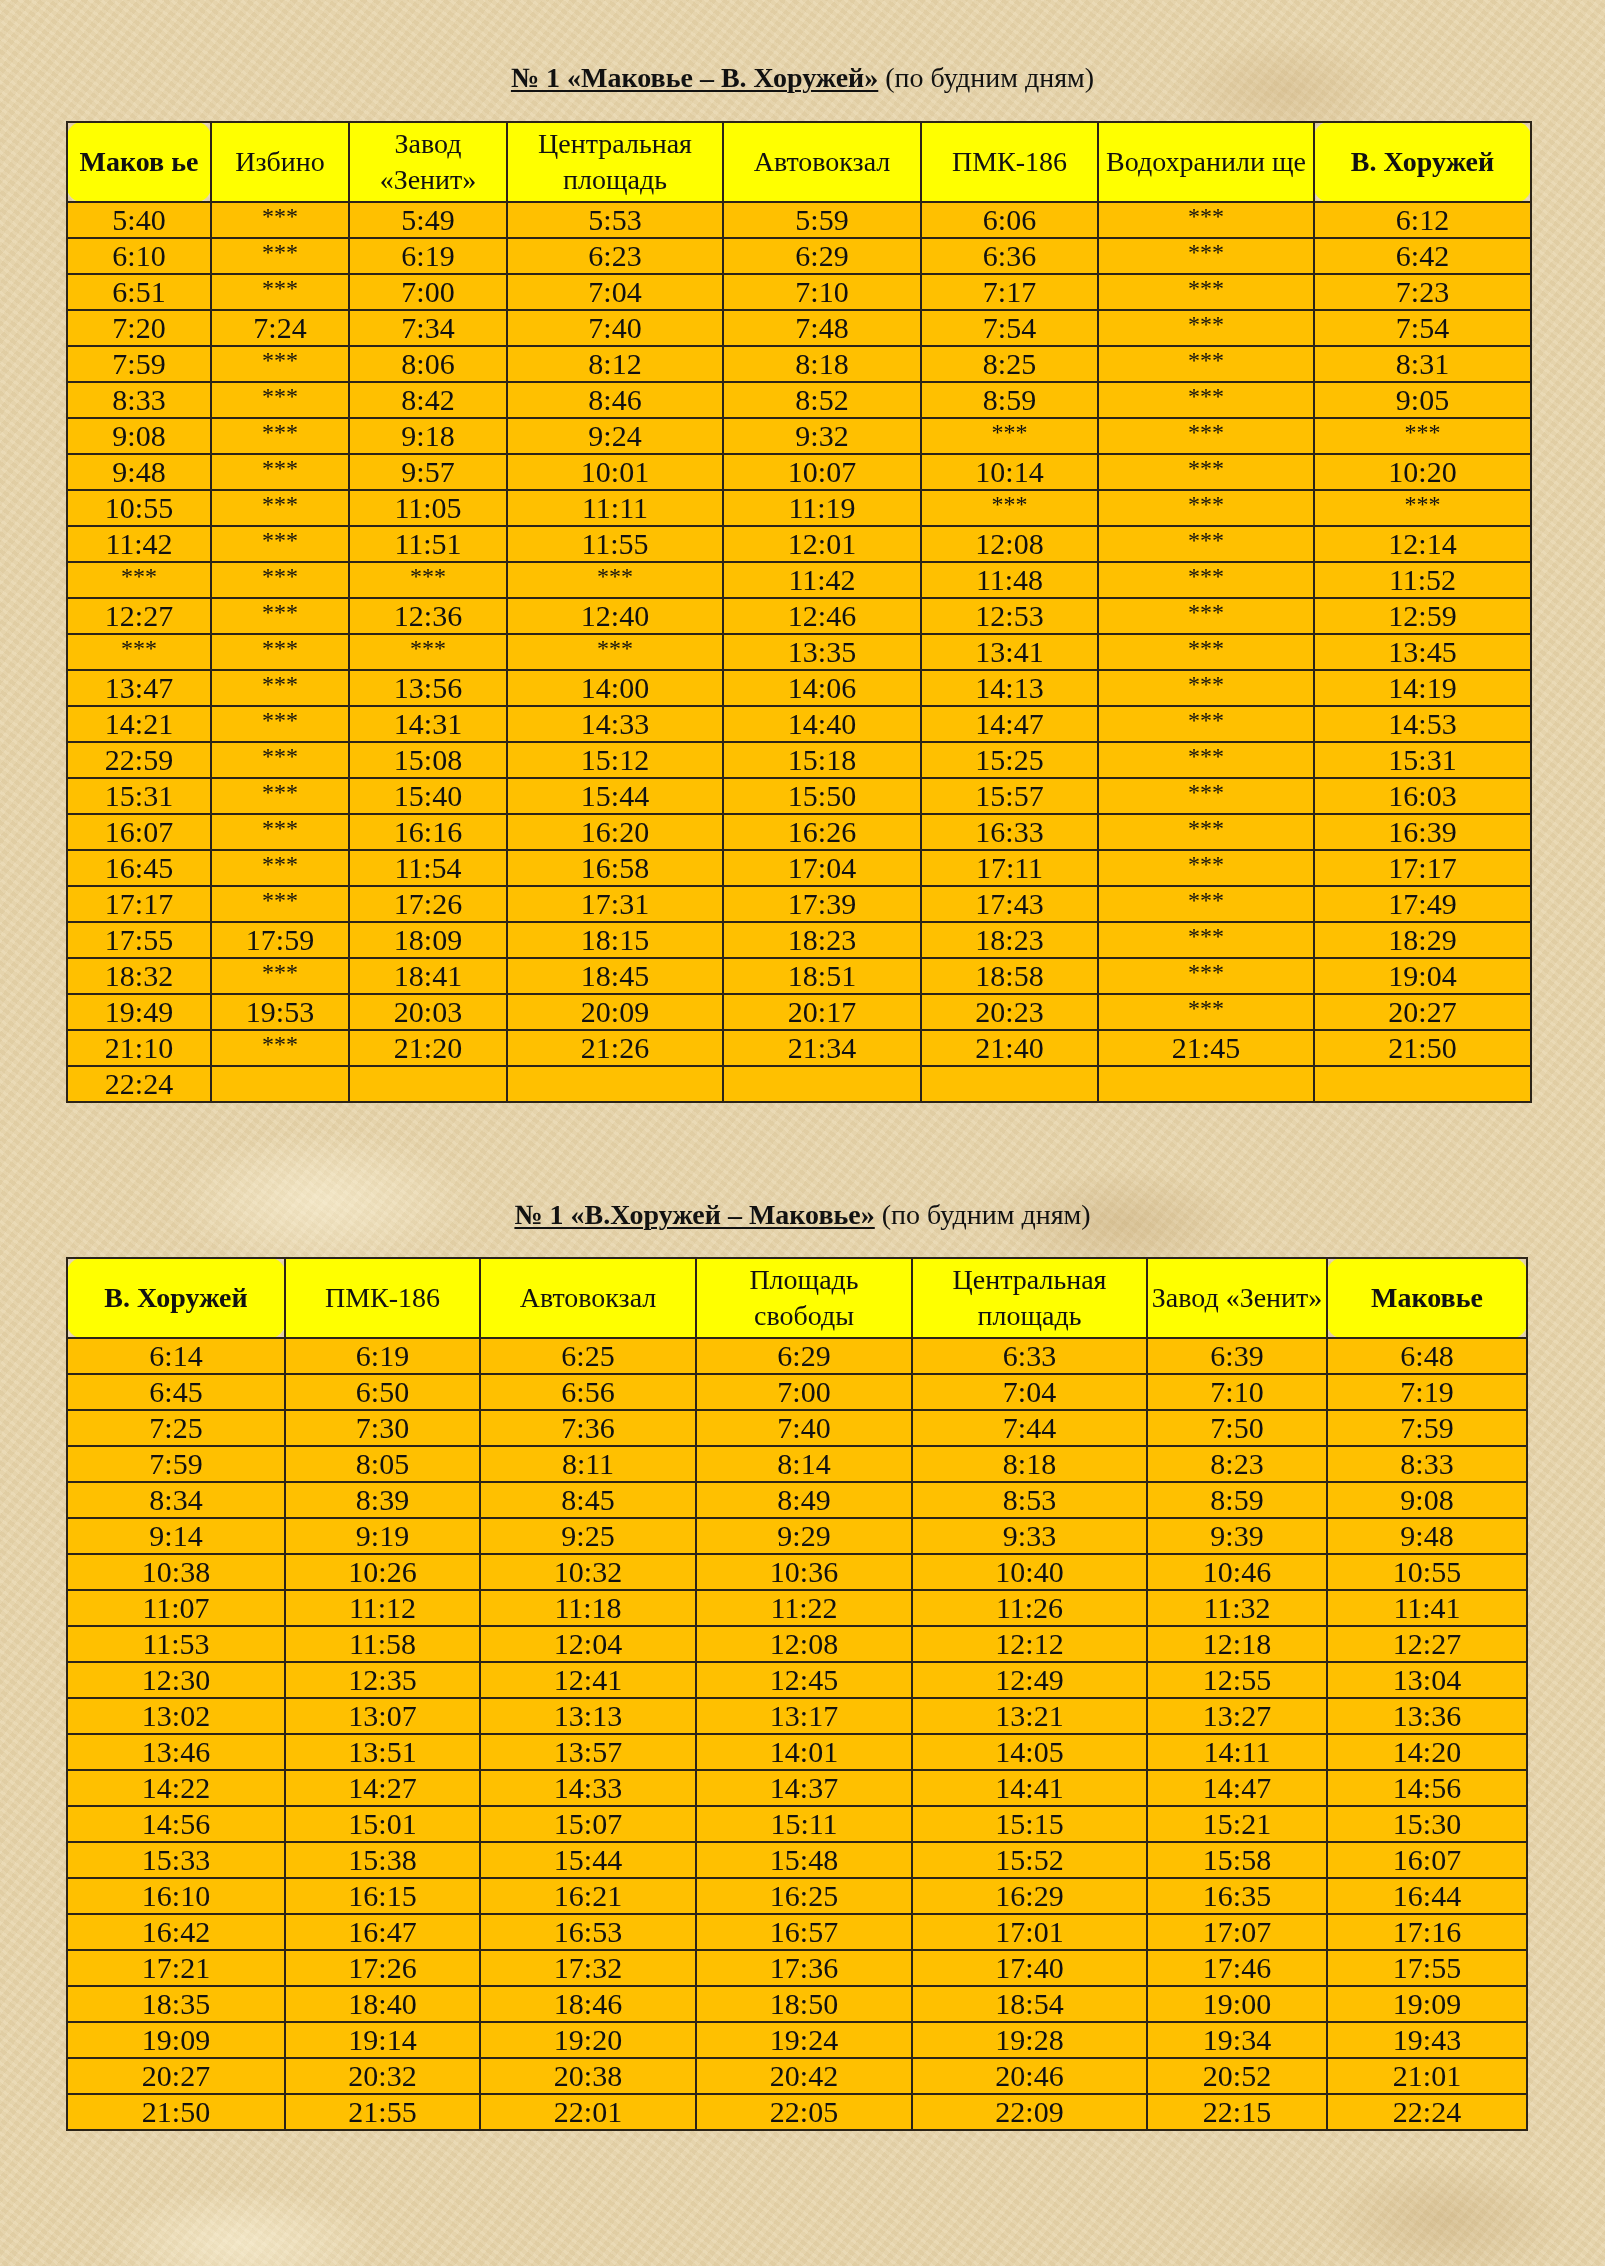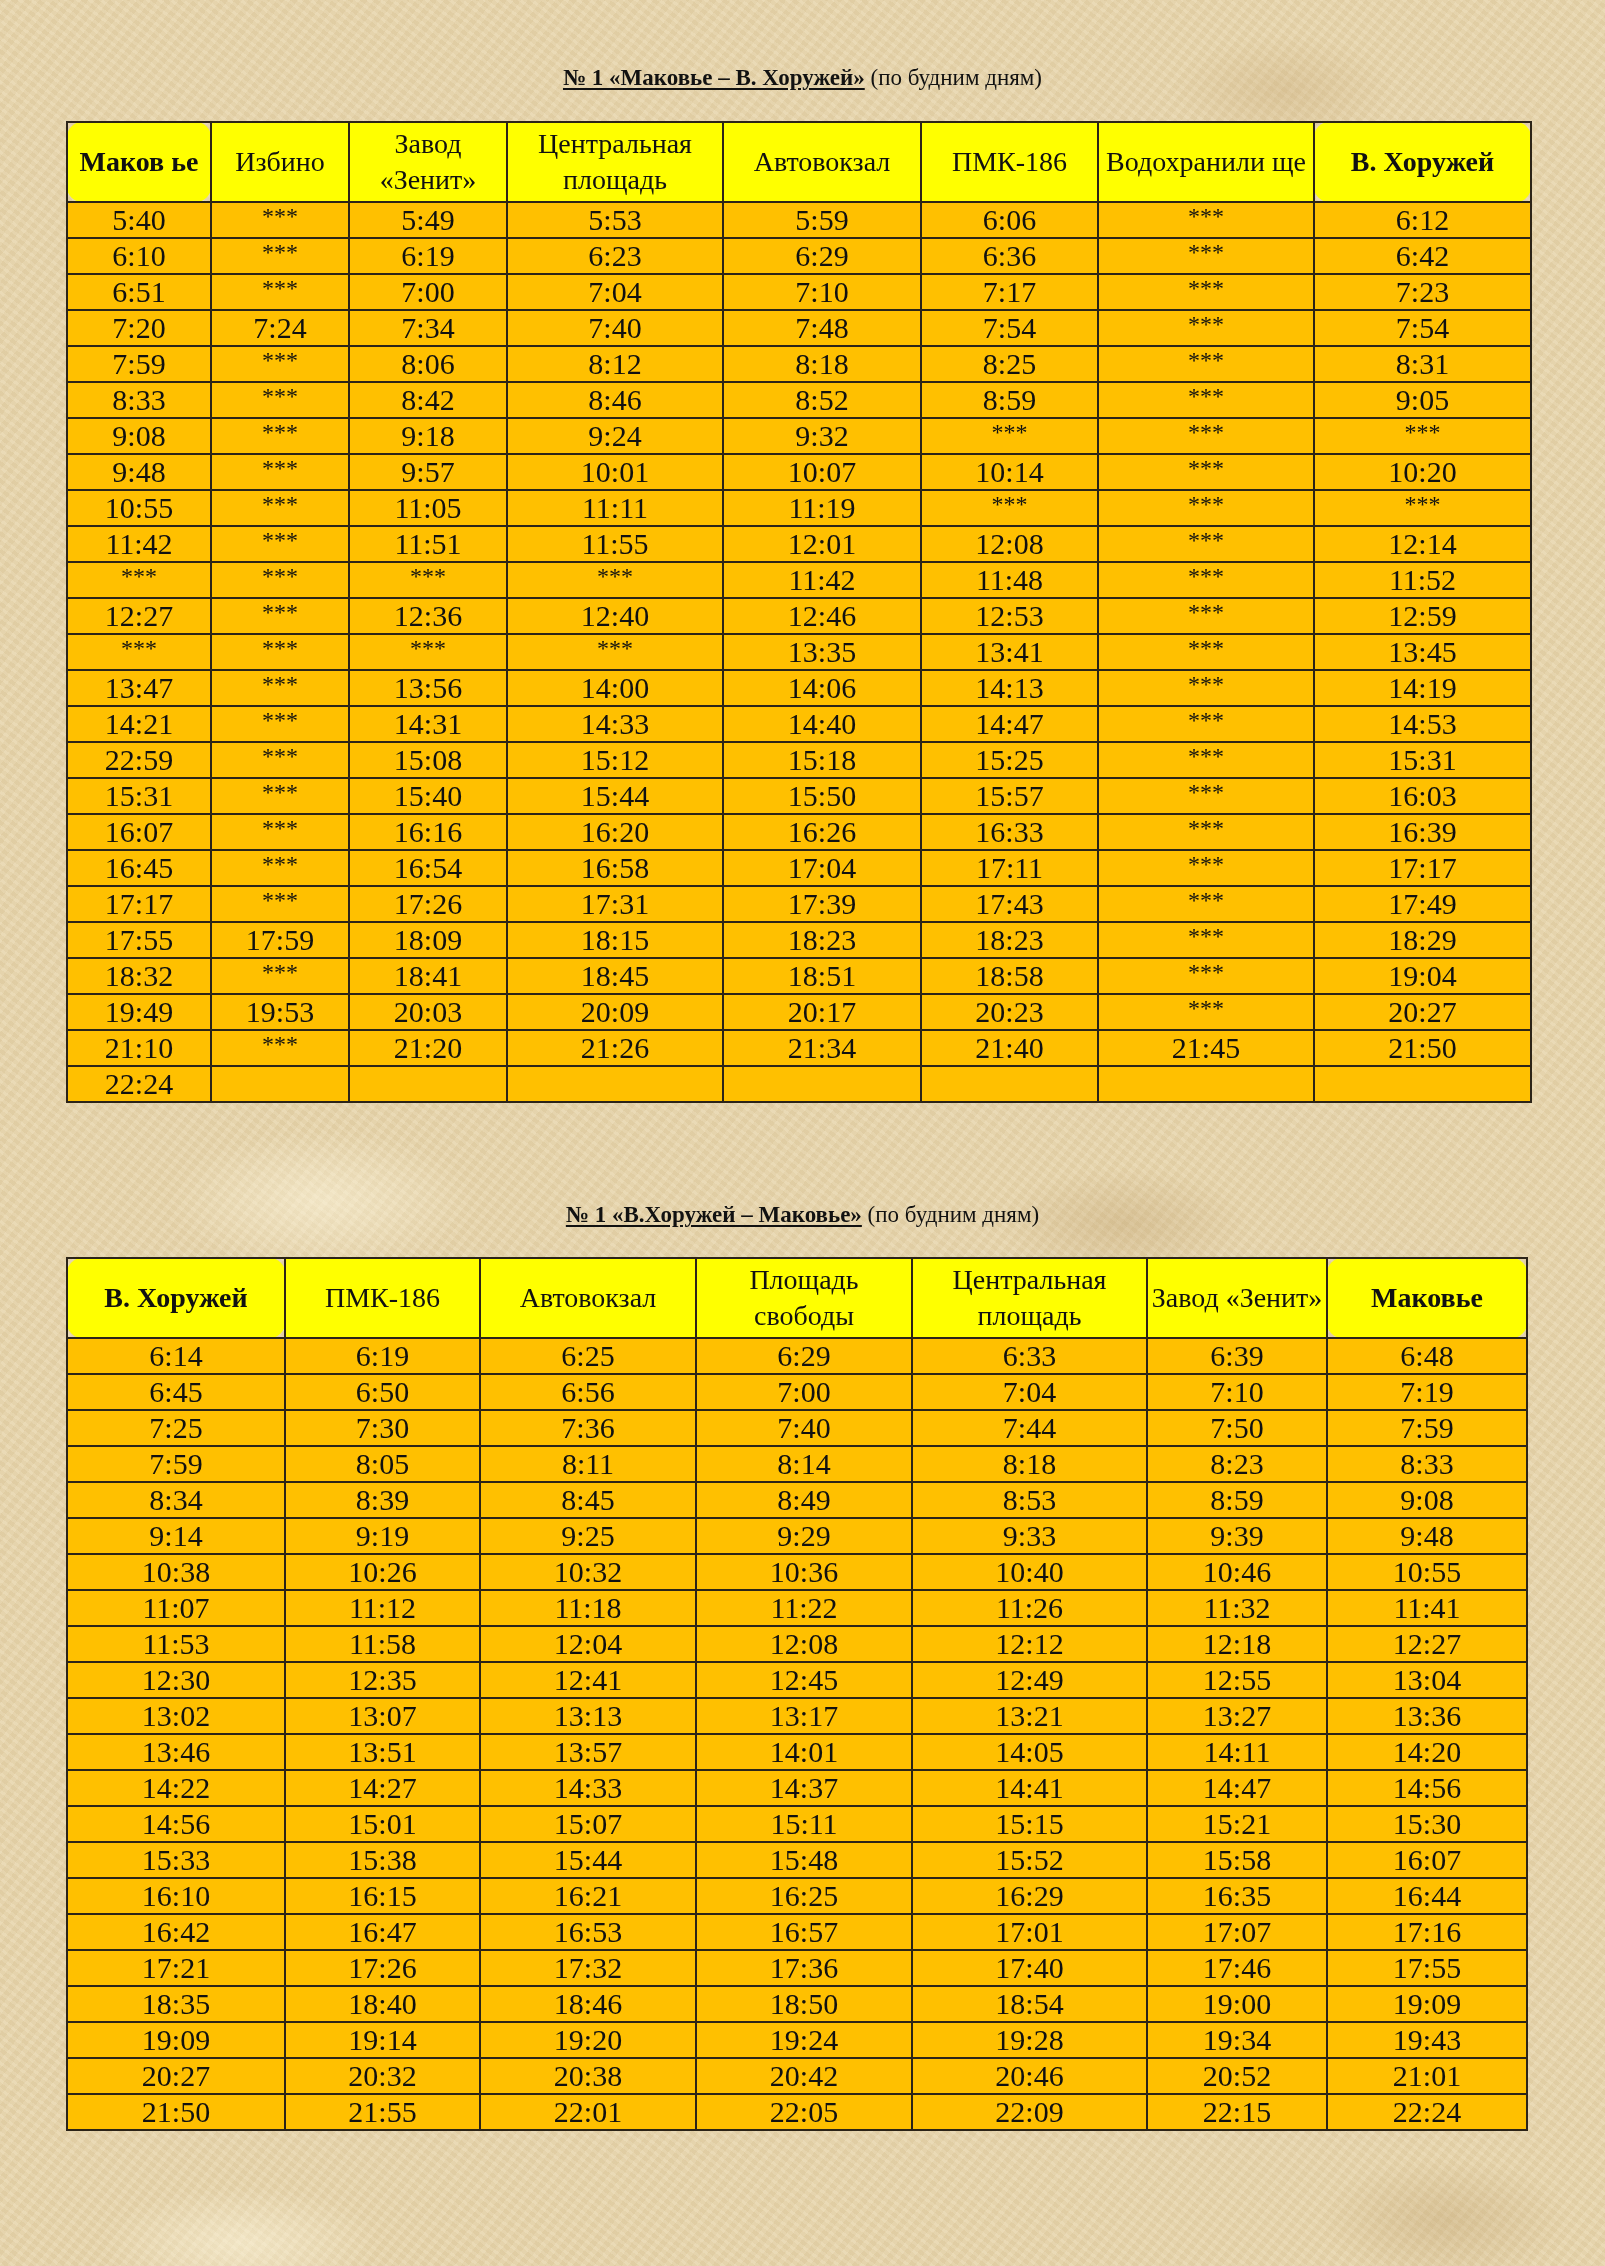--- a/index.html
+++ b/index.html
@@ -24,21 +24,21 @@
         radial-gradient(ellipse 200px 80px at 15% 99%, rgba(255,248,225,0.5), rgba(255,248,225,0) 70%),
         repeating-linear-gradient(37deg, rgba(255,255,255,0.06) 0px, rgba(255,255,255,0.06) 3px, rgba(160,130,80,0.05) 3px, rgba(160,130,80,0.05) 7px),
         repeating-linear-gradient(-52deg, rgba(255,255,255,0.05) 0px, rgba(255,255,255,0.05) 5px, rgba(150,120,70,0.05) 5px, rgba(150,120,70,0.05) 11px);
     }
 
     .title {
       position: absolute;
       left: 0;
       width: 1605px;
       text-align: center;
-      font-size: 23px;
+      font-size: 28px;
       line-height: 36px;
       white-space: nowrap;
     }
     .title .route {
       font-weight: bold;
       text-decoration: underline;
       text-decoration-thickness: 2px;
       text-underline-offset: 3px;
     }
     #title-1 { top: 60px; }
@@ -291,21 +291,21 @@
         <td>16:16</td>
         <td>16:20</td>
         <td>16:26</td>
         <td>16:33</td>
         <td class="star">***</td>
         <td>16:39</td>
       </tr>
       <tr>
         <td>16:45</td>
         <td class="star">***</td>
-        <td>16:54</td>
+        <td>11:54</td>
         <td>16:58</td>
         <td>17:04</td>
         <td>17:11</td>
         <td class="star">***</td>
         <td>17:17</td>
       </tr>
       <tr>
         <td>17:17</td>
         <td class="star">***</td>
         <td>17:26</td>

